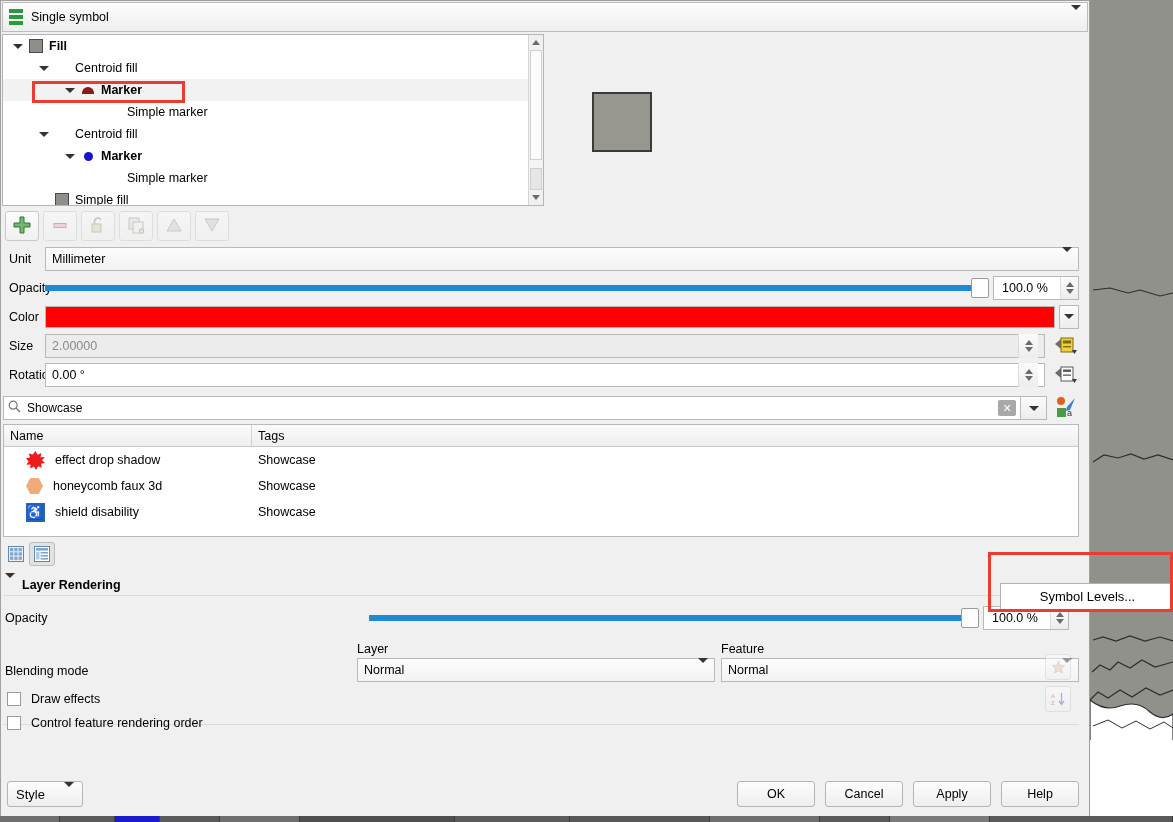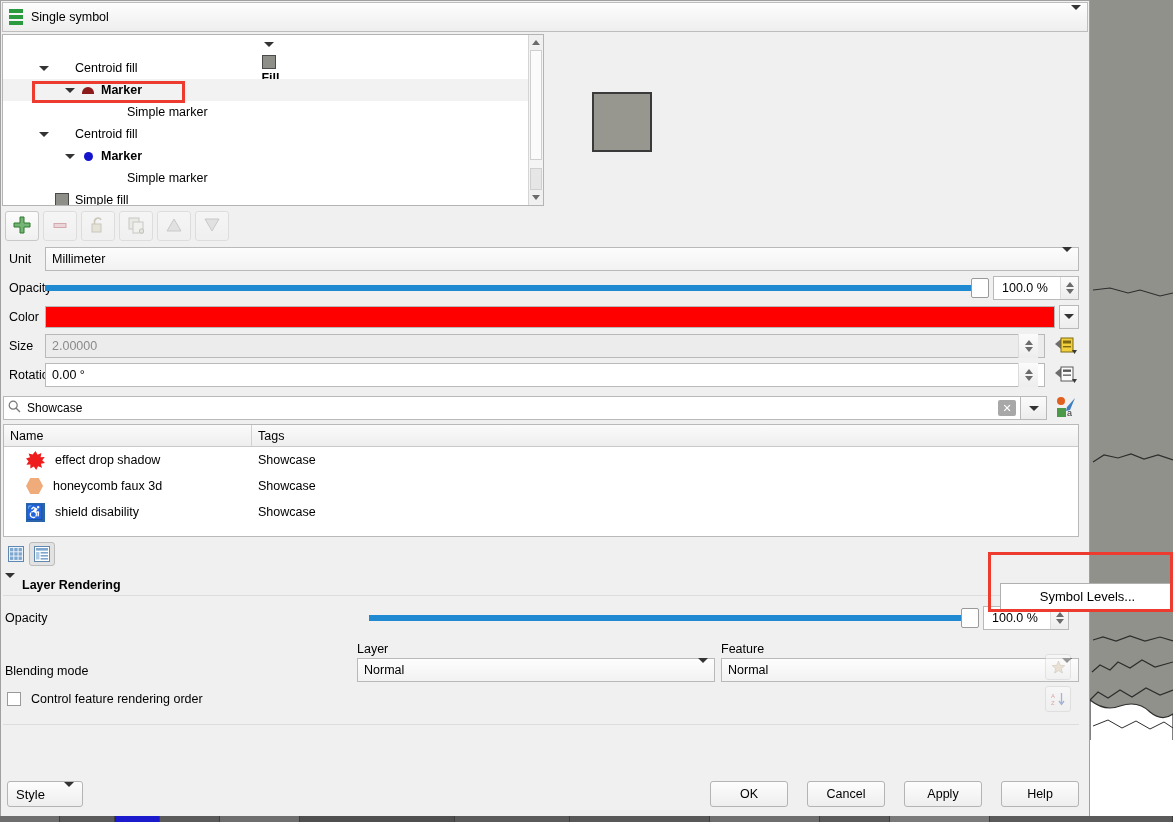--- a/index.html
+++ b/index.html
@@ -183,21 +183,21 @@
   .chk { width:14px;height:14px;border:1px solid #9a9a9a;background:#fff;display:inline-block; }
   .chkrow { display:flex; align-items:center; gap:10px; padding-left:4px; margin-top:10px; font-size:12.5px; }
   .side-btn { width:26px;height:26px;border:1px solid #cfcfcf;border-radius:3px;
     background:linear-gradient(#fcfcfc,#efefef);display:flex;align-items:center;justify-content:center;opacity:.5;}
 
   
   .footer { margin-top:auto; display:flex; align-items:center; padding:8px 10px 10px 6px; }
   .style-btn { height:26px; width:76px; border:1px solid #b4b4b4; border-radius:3px;
      background:linear-gradient(#fdfdfd,#eeeeee); display:flex; align-items:center;
      padding:0 8px; font-size:13px; }
-  .footer-right { margin-left:auto; display:flex; gap:19px;align-items:center; }
+  .footer-right { margin-left:auto; display:flex; gap:10px;align-items:center; }
   .footer-right .btn { width:78px; }
 
   
   #taskbar { position:absolute; left:0; bottom:0; width:1173px; height:6px; background:#5c5c5c; }
   #taskbar .seg { position:absolute; top:0; height:6px; border-right:1px solid #3d3d3d; }
 </style>
 </head>
 <body>
 
 <div id="map-canvas">
@@ -223,21 +223,21 @@
       <span style="width:14px;height:4px;background:#2a9b3e;display:block;"></span>
       <span style="width:14px;height:4px;background:#2a9b3e;display:block;"></span>
     </span>
     <span class="lbl">Single symbol</span>
     <span class="combo-arrow"><span class="tri-down"></span></span>
   </div>
 
   <div class="upper">
     <div class="tree-wrap">
       <div class="tree-scroll" id="tree-rows">
-          <div class="tree-row" style="padding-left: 6px; flex-direction: column;">
+          <div class="tree-row" style="padding-left: 6px;">
             <span class="exp">
               <span class="tri-down"></span>
             </span>
             <span class="ticon">
               <span class="sw-fill"></span>
             </span>
             <span class="tlabel bold">Fill</span>
           </div>
           <div class="tree-row" style="padding-left: 32px;">
             <span class="exp">
@@ -534,20 +534,24 @@
         <div class="cap">Feature</div>
         <div class="lr-combo">
           <span>Normal</span>
           <span class="combo-btn"><span class="tri-down"></span></span>
         </div>
       </div>
     </div>
 
     <div class="chkrow">
       <span class="chk"></span>
+      <span>Draw effects</span>
+    </div>
+    <div class="chkrow">
+      <span class="chk"></span>
       <span>Control feature rendering order</span>
     </div>
 
     <div style="position:absolute; right:8px; top:58px; display:flex; flex-direction:column; gap:6px;">
       <div class="side-btn">
         <svg width="15" height="15" viewBox="0 0 15 15">
             <path d="M7.5 1 L9.2 5.3 L13.8 5.6 L10.3 8.6 L11.4 13 L7.5 10.6 L3.6 13 L4.7 8.6 L1.2 5.6 L5.8 5.3 Z" fill="#d9c9b0" stroke="#b59f82" stroke-width=".7"></path>
           </svg>
       </div>
       <div class="side-btn">

